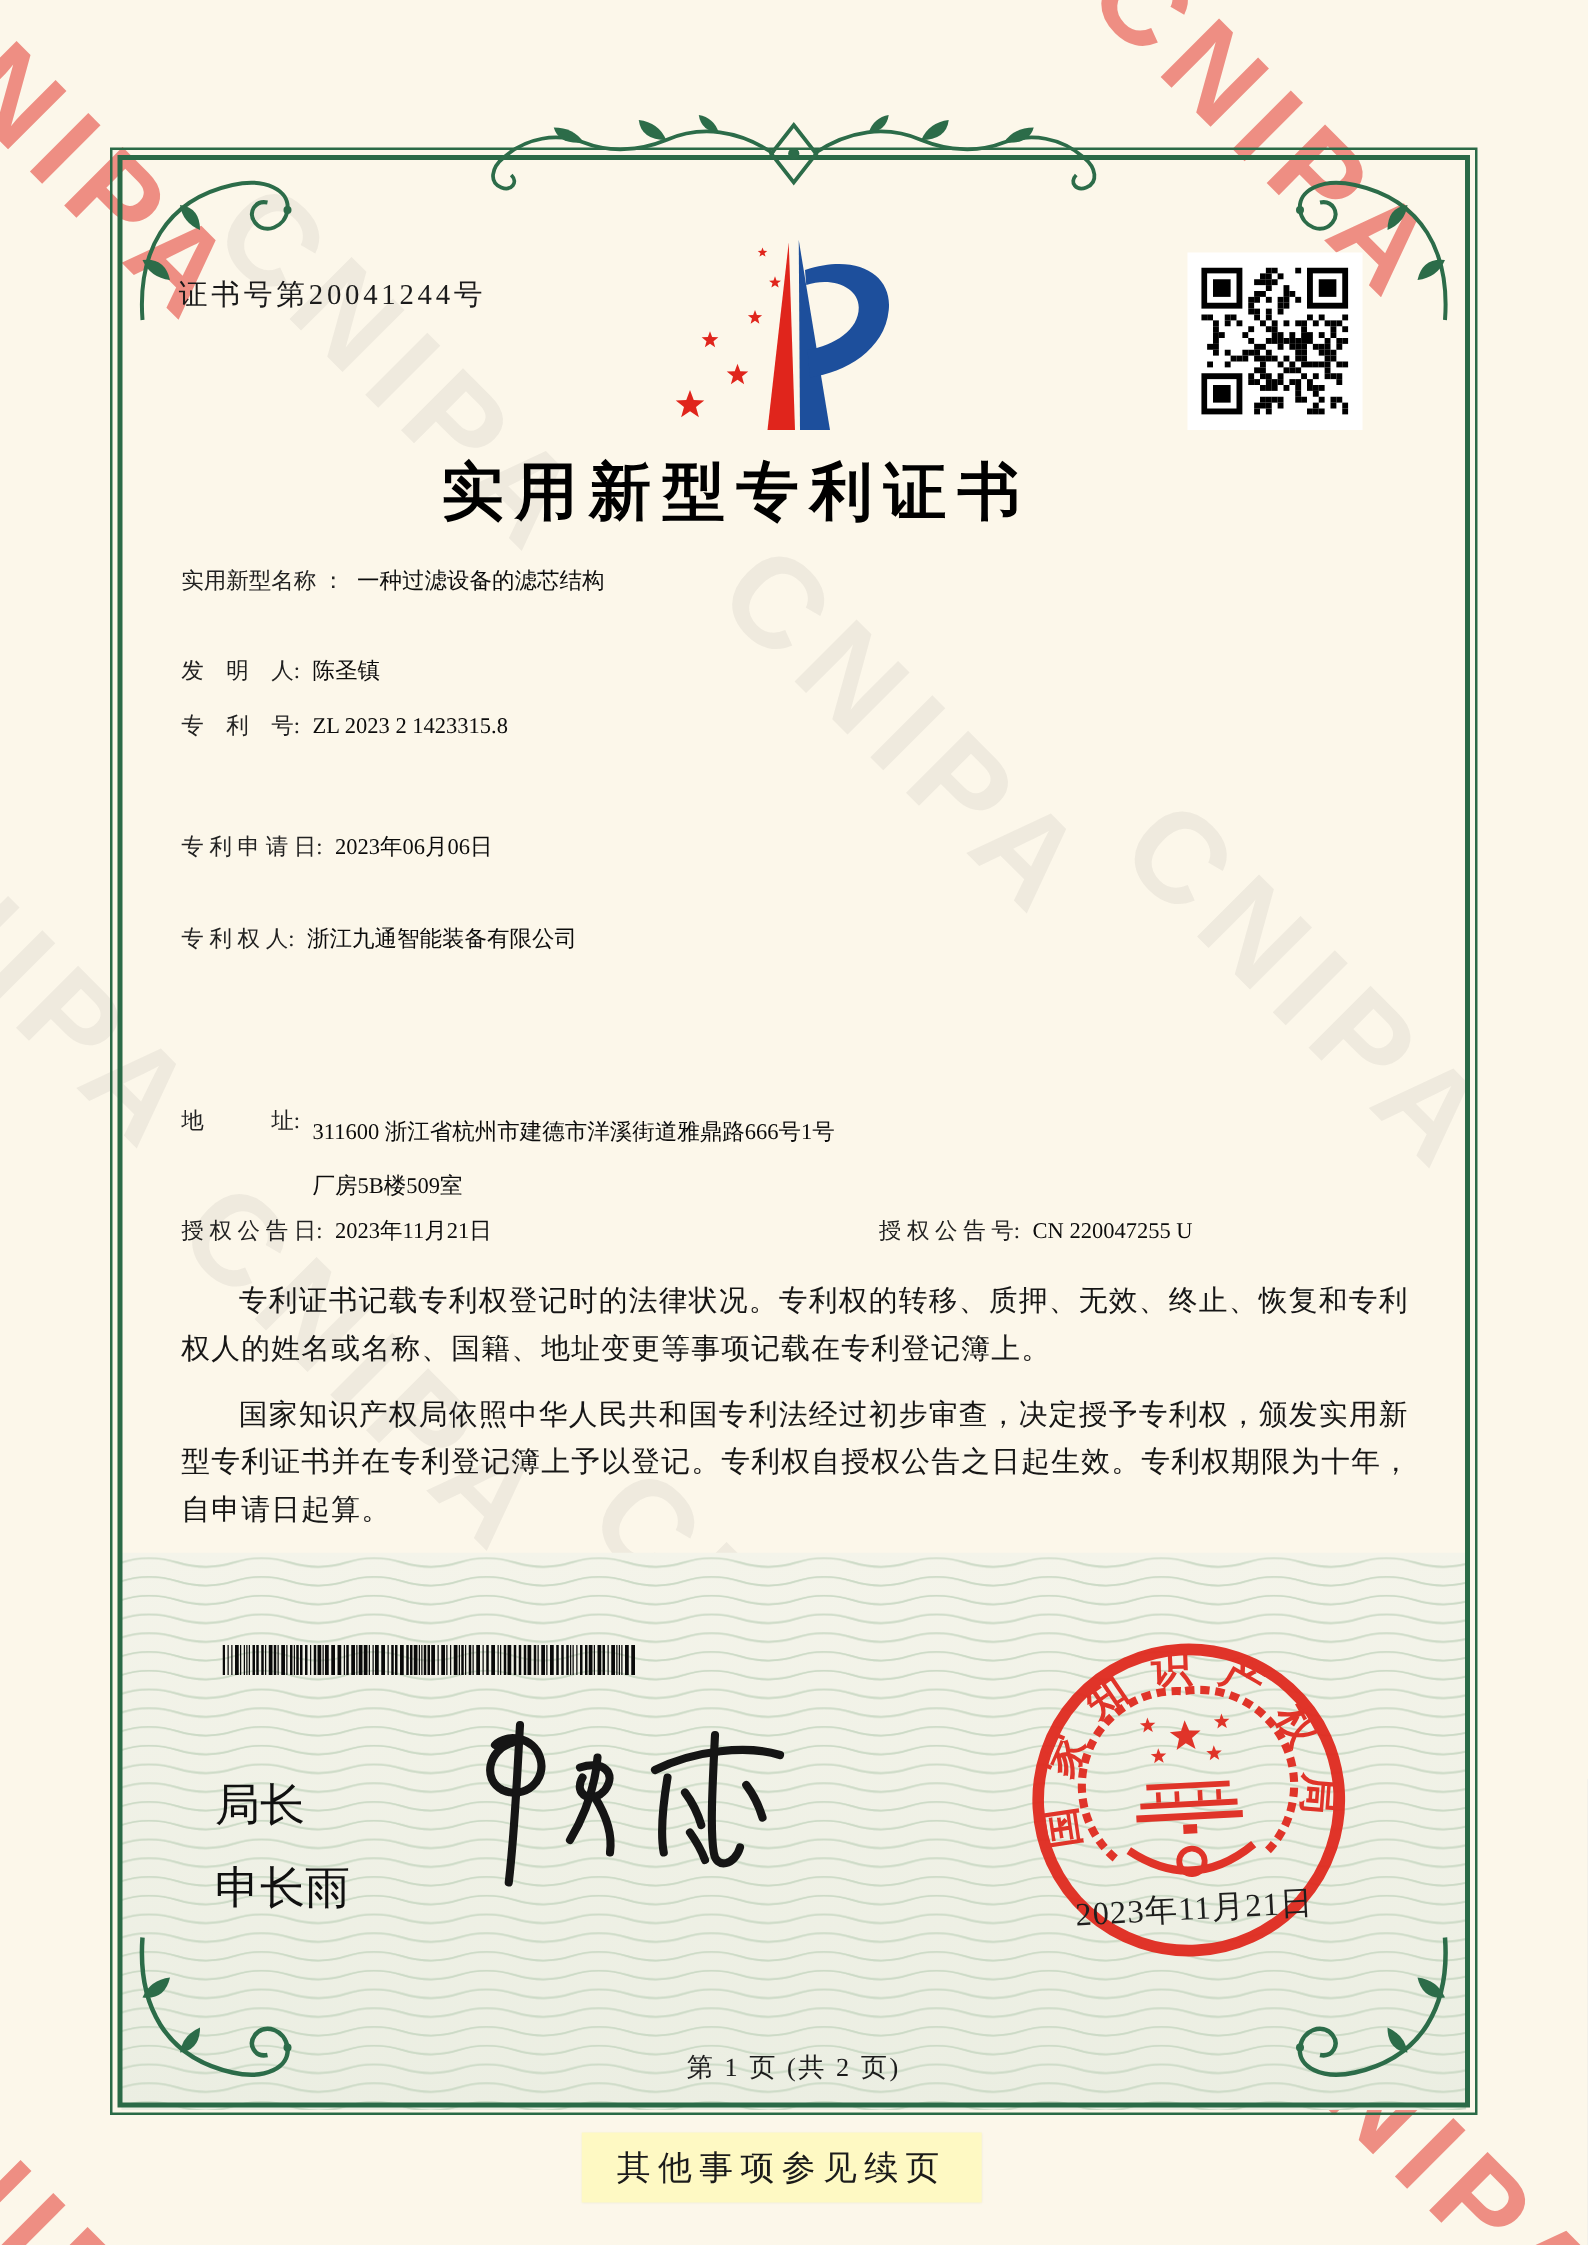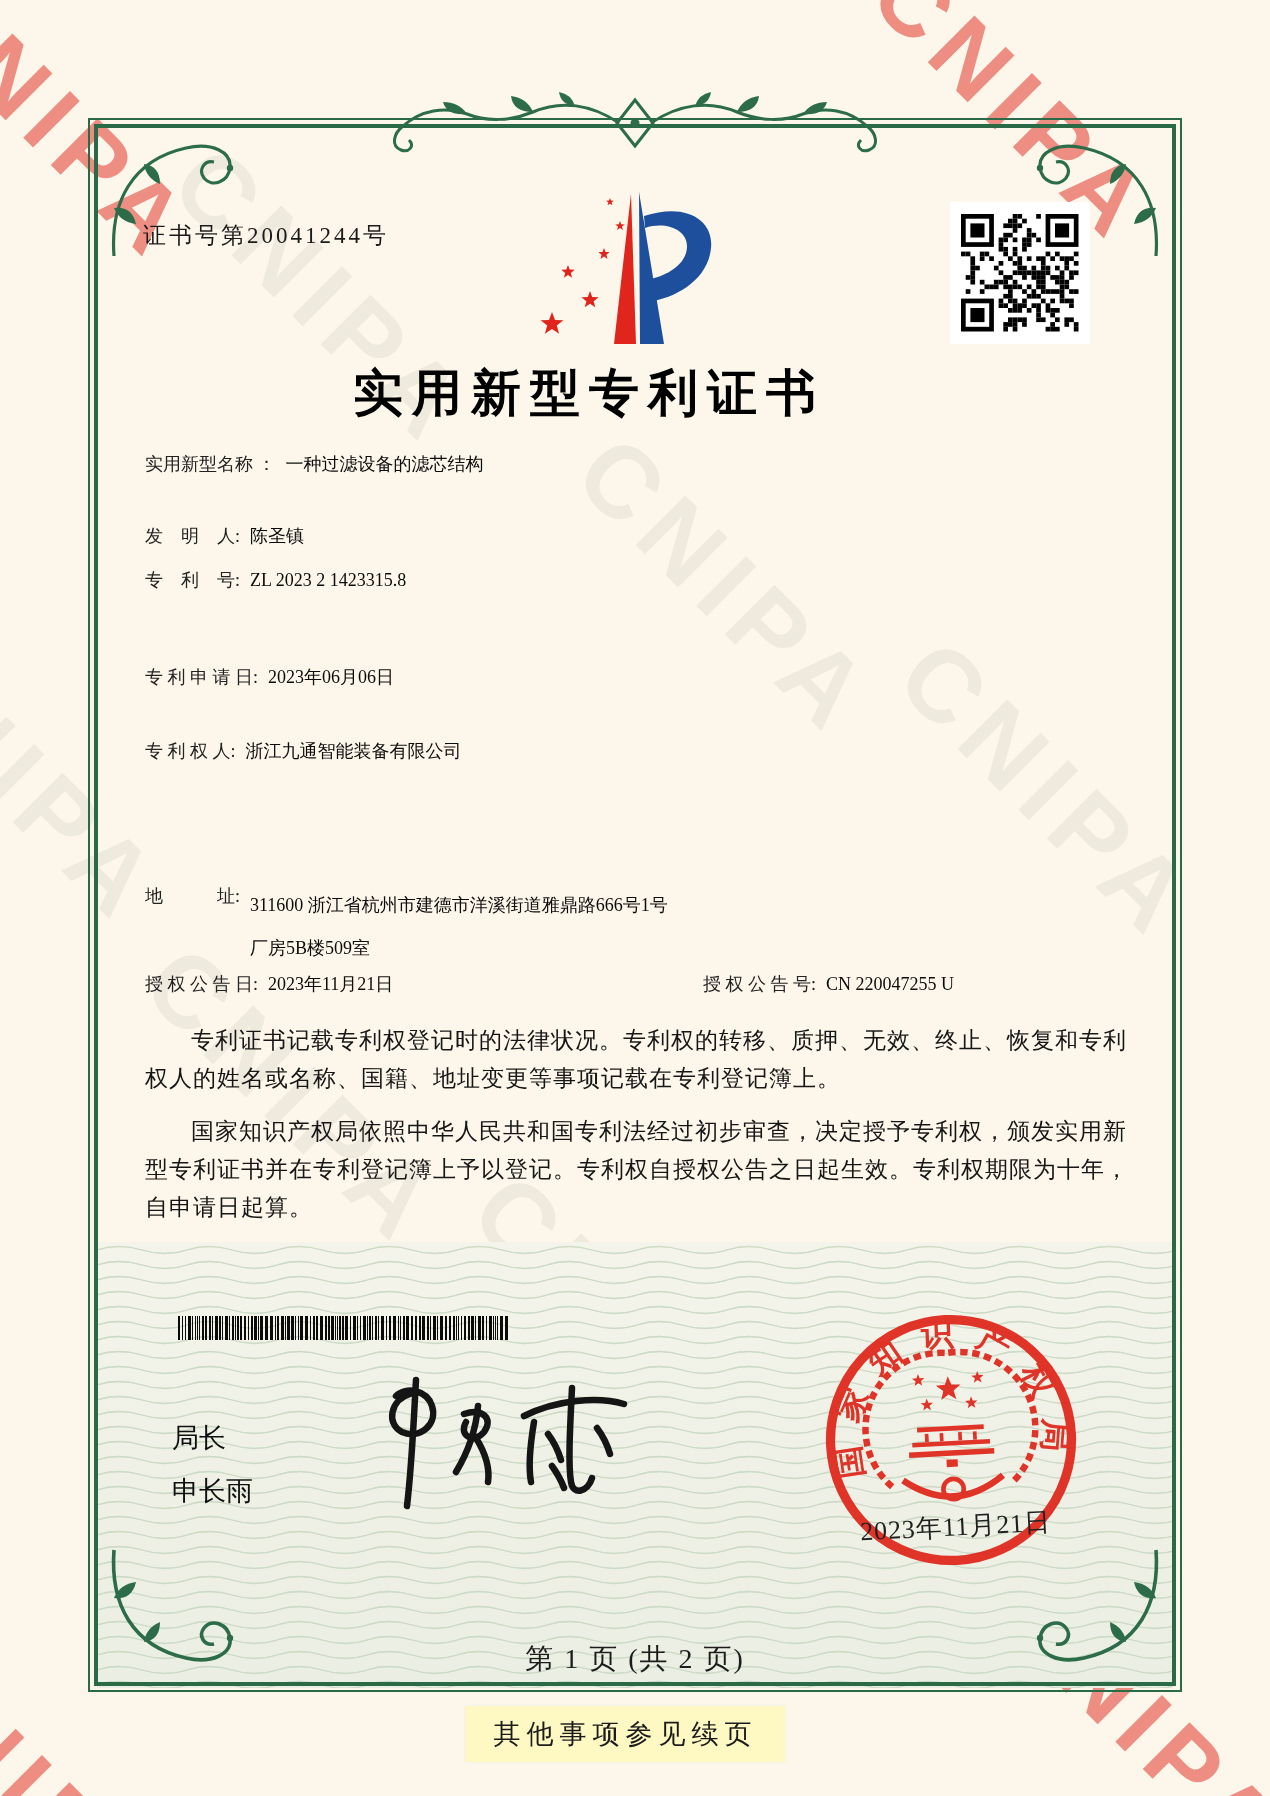--- a/index.html
+++ b/index.html
@@ -33,26 +33,26 @@
   .row .lbl { color:#222; margin-right:10px; }
   .row .val { color:#0c0c0c; }
   .addr-val { display:inline-block; vertical-align:top; }
   .addr-val div { line-height:43px; }
   .grant2 { position:absolute; left:558px; top:0; }
   .paras { position:absolute; left:145px; top:1022px; width:988px; font-size:23px;
            line-height:38px; color:#161616; }
   .paras p { text-indent:2em; margin-bottom:15px; letter-spacing:1px; }
   .barcode { position:absolute; left:178px; top:1316px; }
   .director { position:absolute; left:172px; top:1420px; font-family:"Liberation Sans","DejaVu Sans",sans-serif;
-              font-size:27px; color:#101010; font-weight:500; }
+              font-size:36px; color:#101010; font-weight:500; }
   .director div { margin-bottom:17px; }
   .signature { position:absolute; left:352px; top:1372px; }
   .seal { position:absolute; left:812px; top:1296px; transform:rotate(-3deg); opacity:0.95; }
   .page-info { position:absolute; left:88px; width:1094px; top:1640px; text-align:center;
-               font-size:28px; letter-spacing:2px; color:#1c1c1c; }
+               font-size:21px; letter-spacing:2px; color:#1c1c1c; }
   .cont-note { position:absolute; top:1706px; left:50%; transform:translateX(-53%);
                background:#fef9c3; padding:10px 28px; font-size:27px; letter-spacing:6px;
                color:#1b1b1b; box-shadow:0 0 2px rgba(0,0,0,0.06); z-index:4; }
 </style>
 </head>
 <body>
 
 <div class="page">
 
   <span class="wm wm-red" style="left:-34px;  top:-44px;">CNIPA</span>

